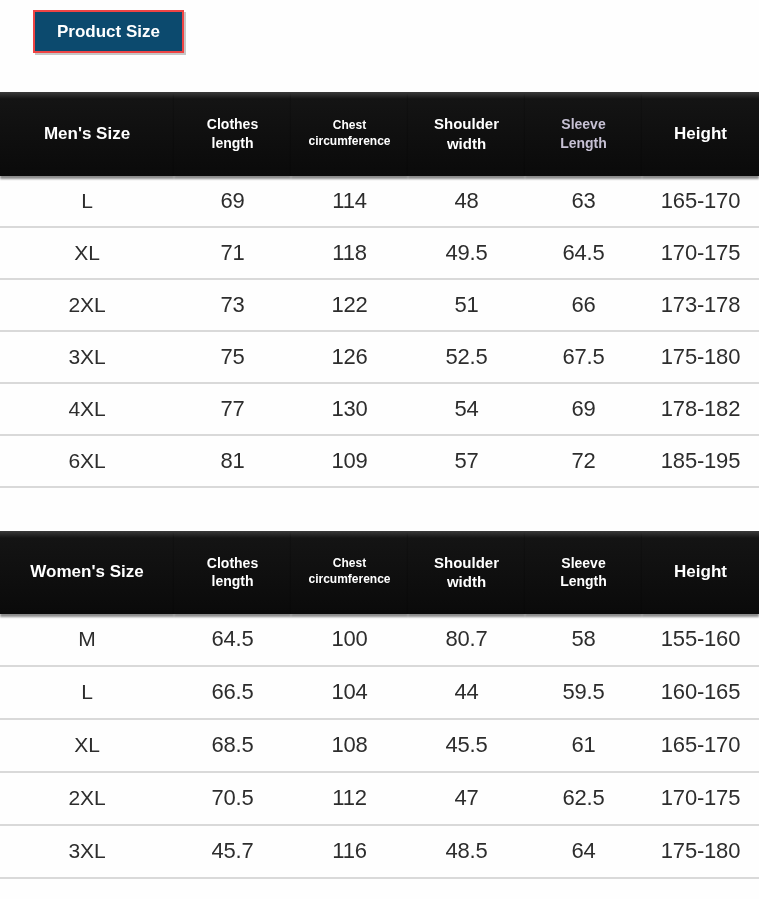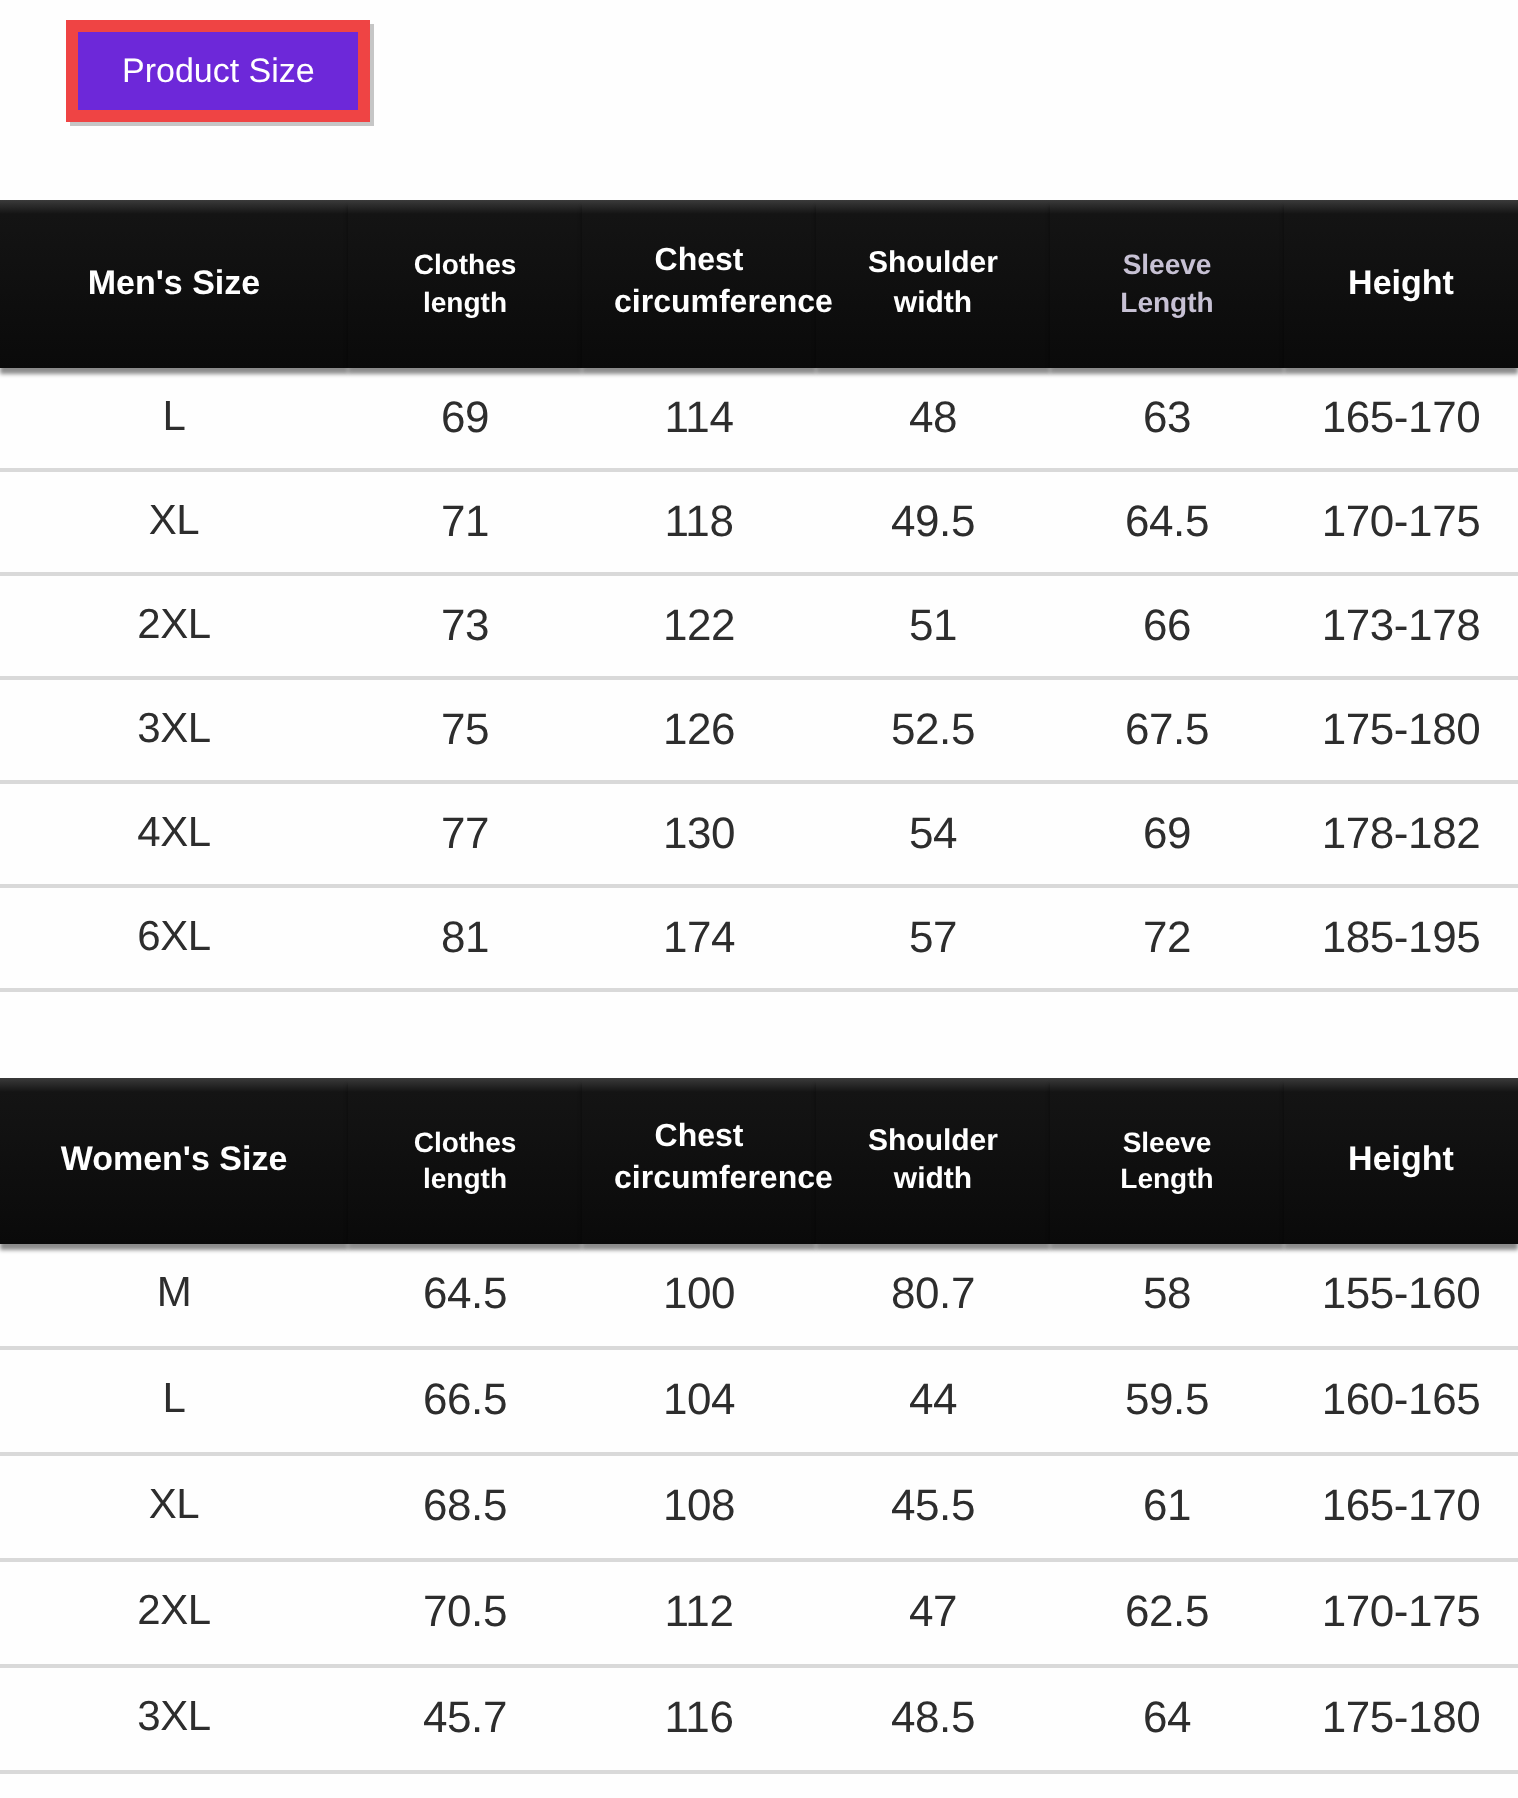--- a/index.html
+++ b/index.html
@@ -4,24 +4,24 @@
 <style>
   html,body{margin:0;padding:0}
   body{
     width:759px;height:899px;overflow:hidden;
     background:#fefefe;
     font-family:"Liberation Sans","DejaVu Sans",sans-serif;
   }
   .badge{
     display:block;width:max-content;
     margin:10px 0 0 33px;
-    background:#6d28d9;color:#fff;
-    font-size:17px;font-weight:normal;line-height:1.15;
+    background:#0c4a6e;color:#fff;
+    font-size:17px;font-weight:bold;line-height:1.15;
     padding:10px 22px 9px 22px;
-    border:6px solid #ef4444;
+    border:2px solid #ef4444;
     box-shadow:2px 2px 0 #c6c6c6;
   }
   .subtitle{
     margin:18px 0 0 30px;
     font-size:17px;font-weight:bold;line-height:1.2;
     color:#2a2133;letter-spacing:.2px;
   }
   table.size-table{
     width:759px;table-layout:fixed;
     border-collapse:separate;border-spacing:0;
@@ -33,21 +33,21 @@
     color:#fff;font-weight:bold;
     vertical-align:middle;
     white-space:pre-line;line-height:1.3;
     box-shadow:0 3px 2px rgba(0,0,0,.45);
     padding:16px;
   }
   .mens th{height:52px}
   .womens th{height:51px}
   th.c0,th.c5{font-size:17px}
   th.c1,th.c4{font-size:14px}
-  th.c2{font-size:16px}
+  th.c2{font-size:12px}
   th.c3{font-size:15px}
   td{
     text-align:center;vertical-align:middle;
     font-size:22px;color:#2d2d2d;letter-spacing:-.2px;
     border-bottom:2px solid #d9d9d9;
     padding:0;
   }
   td.c0{font-size:21px}
   .mens td{height:50px}
   .womens td{height:51px}
@@ -113,21 +113,21 @@
           <td class="c0">4XL</td>
           <td class="c1">77</td>
           <td class="c2">130</td>
           <td class="c3">54</td>
           <td class="c4">69</td>
           <td class="c5">178-182</td>
         </tr>
         <tr>
           <td class="c0">6XL</td>
           <td class="c1">81</td>
-          <td class="c2">174</td>
+          <td class="c2">109</td>
           <td class="c3">57</td>
           <td class="c4">72</td>
           <td class="c5">185-195</td>
         </tr>
       </tbody>
     </table>
 
   <table class="size-table womens">
       <thead>
         <tr>

